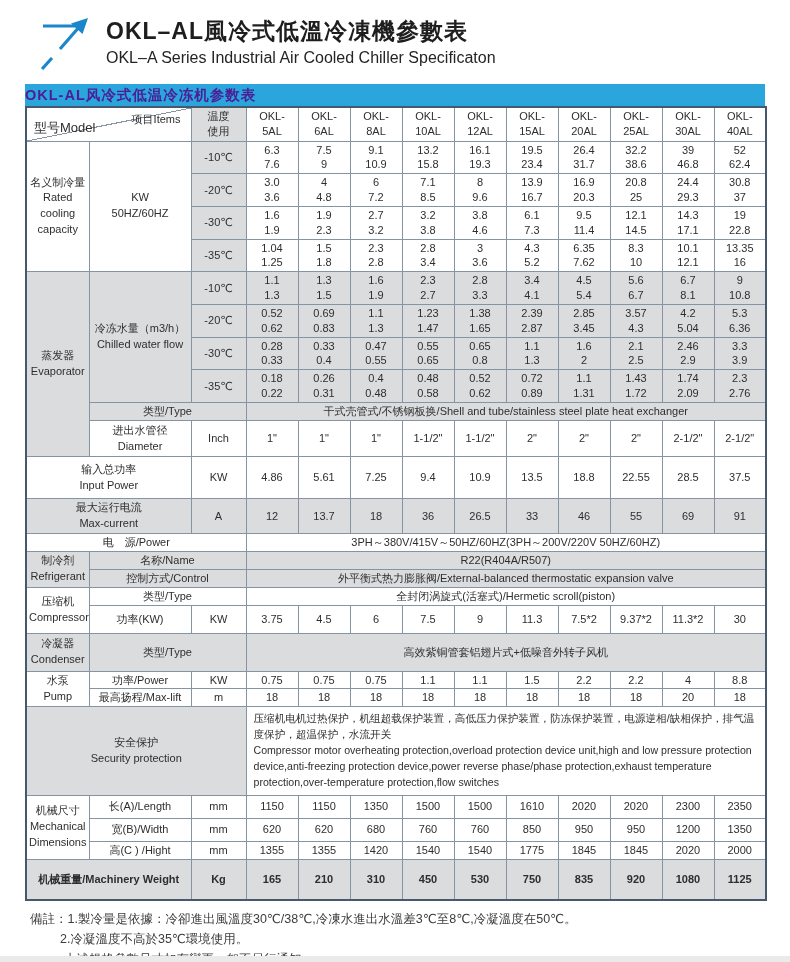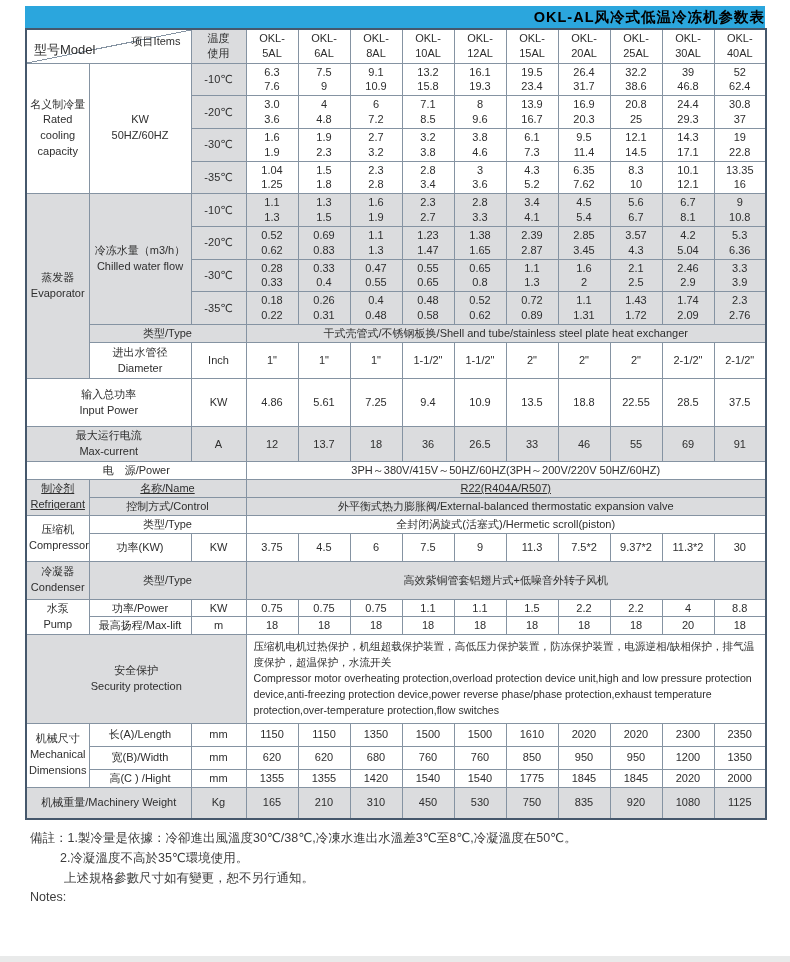--- a/index.html
+++ b/index.html
@@ -8,22 +8,22 @@
   }
   *{box-sizing:border-box; margin:0; padding:0;}
   body{background:#f4f4f4; font-family:"Liberation Sans","DejaVu Sans",sans-serif;}
   .page{width:790px; height:962px; margin:0 auto; background:#fff; position:relative; overflow:hidden;}
   
   .masthead{display:flex; align-items:flex-start; padding:14px 0 6px 36px; gap:12px;}
   .titles{padding-top:2px;}
   .t-zh{font-size:23px; font-weight:600; color:#1e1e1e; letter-spacing:1px;}
   .t-en{font-size:16px; font-weight:500; color:#242424; margin-top:2px;}
   
-  .banner{margin:6px 25px 0 25px; height:22px; background:var(--banner-blue); color:#000000;
-          font-size:14.5px; font-weight:700; letter-spacing:1px; text-align:right; line-height:22px;}
+  .banner{margin:6px 25px 0 25px; height:22px; background:var(--banner-blue); color:#4c1d95;
+          font-size:14.5px; font-weight:700; letter-spacing:1px; text-align:left; line-height:22px;}
   
   table{border-collapse:collapse; table-layout:fixed; width:740px; margin:0 25px;
         font-size:11px; color:var(--ink); border:2px solid var(--border-dark);}
   td{border:1px solid var(--border); background:#fff; text-align:center; vertical-align:middle;
      padding:1px 2px; line-height:1.35; overflow:hidden;}
   td.g{background:var(--band-gray);}
   td.lbl{line-height:1.45;}
   td.sec{text-align:left; padding:4px 7px; font-size:10.6px; line-height:1.5;}
   td.sec div{margin:0;}
   .corner{position:relative;
@@ -34,20 +34,34 @@
   .notes{margin:9px 28px 0 30px; font-size:12.5px; color:#3c3c3c; line-height:1.58;}
   .notes .ind1{padding-left:30px;}
   .notes .ind2{padding-left:34px;}
   .footstrip{position:absolute; left:0; right:0; bottom:0; height:6px; background:#e9eaea;}
 </style>
 </head>
 <body>
 
 <div class="page">
 
+  <div class="masthead">
+    <svg width="58" height="58" viewBox="0 0 58 58" style="color:var(--arrow-blue); flex:none;">
+      <g fill="none" stroke="currentColor" stroke-width="3.2" stroke-linecap="butt">
+        <path d="M7 12 H44"></path>
+        <path d="M44 12 L24 35"></path>
+        <path d="M16 44 L6 55"></path>
+      </g>
+      <path d="M52 4 L35 9.5 L46.5 20 Z" fill="currentColor"></path>
+    </svg>
+    <div class="titles">
+      <div class="t-zh">OKL–AL風冷式低溫冷凍機參數表</div>
+      <div class="t-en">OKL–A Series Industrial Air Cooled Chiller Specificaton</div>
+    </div>
+  </div>
 
   <div class="banner">OKL-AL风冷式低温冷冻机参数表</div>
 
   <table>
     <colgroup>
       <col style="width:63px">
         <col style="width:102px">
         <col style="width:55px">
       <col style="width:52px">
         <col style="width:52px">
@@ -197,21 +211,21 @@
           <td>1"</td>
           <td>1"</td>
           <td>1-1/2"</td>
           <td>1-1/2"</td>
           <td>2"</td>
           <td>2"</td>
           <td>2"</td>
           <td>2-1/2"</td>
           <td>2-1/2"</td>
         </tr>
-        <tr style="height: 48px;">
+        <tr style="height: 42px;">
           <td colspan="2" class="lbl">输入总功率<br>Input Power</td>
           <td>KW</td>
           <td>4.86</td>
           <td>5.61</td>
           <td>7.25</td>
           <td>9.4</td>
           <td>10.9</td>
           <td>13.5</td>
           <td>18.8</td>
           <td>22.55</td>
@@ -229,21 +243,21 @@
           <td class="g">33</td>
           <td class="g">46</td>
           <td class="g">55</td>
           <td class="g">69</td>
           <td class="g">91</td>
         </tr>
         <tr style="height: 18px;">
           <td colspan="3">电　源/Power</td>
           <td colspan="10">3PH～380V/415V～50HZ/60HZ(3PH～200V/220V  50HZ/60HZ)</td>
         </tr>
-        <tr style="height: 17px; text-decoration: underline;">
+        <tr style="height: 17px;">
           <td rowspan="2" class="g lbl">制冷剂<br>Refrigerant</td>
           <td colspan="2" class="g">名称/Name</td>
           <td colspan="10" class="g">R22(R404A/R507)</td>
         </tr>
         <tr style="height: 18px;">
           <td colspan="2" class="g">控制方式/Control</td>
           <td colspan="10" class="g">外平衡式热力膨胀阀/External-balanced thermostatic expansion valve</td>
         </tr>
         <tr style="height: 17px; padding-left: 19px;">
           <td rowspan="2" class="lbl">压缩机<br>Compressor</td>
@@ -341,21 +355,21 @@
           <td>1355</td>
           <td>1420</td>
           <td>1540</td>
           <td>1540</td>
           <td>1775</td>
           <td>1845</td>
           <td>1845</td>
           <td>2020</td>
           <td>2000</td>
         </tr>
-        <tr style="height: 32px;">
+        <tr style="height: 41px; font-weight: bold;">
           <td colspan="2" class="g">机械重量/Machinery Weight</td>
           <td class="g">Kg</td>
           <td class="g">165</td>
           <td class="g">210</td>
           <td class="g">310</td>
           <td class="g">450</td>
           <td class="g">530</td>
           <td class="g">750</td>
           <td class="g">835</td>
           <td class="g">920</td>

